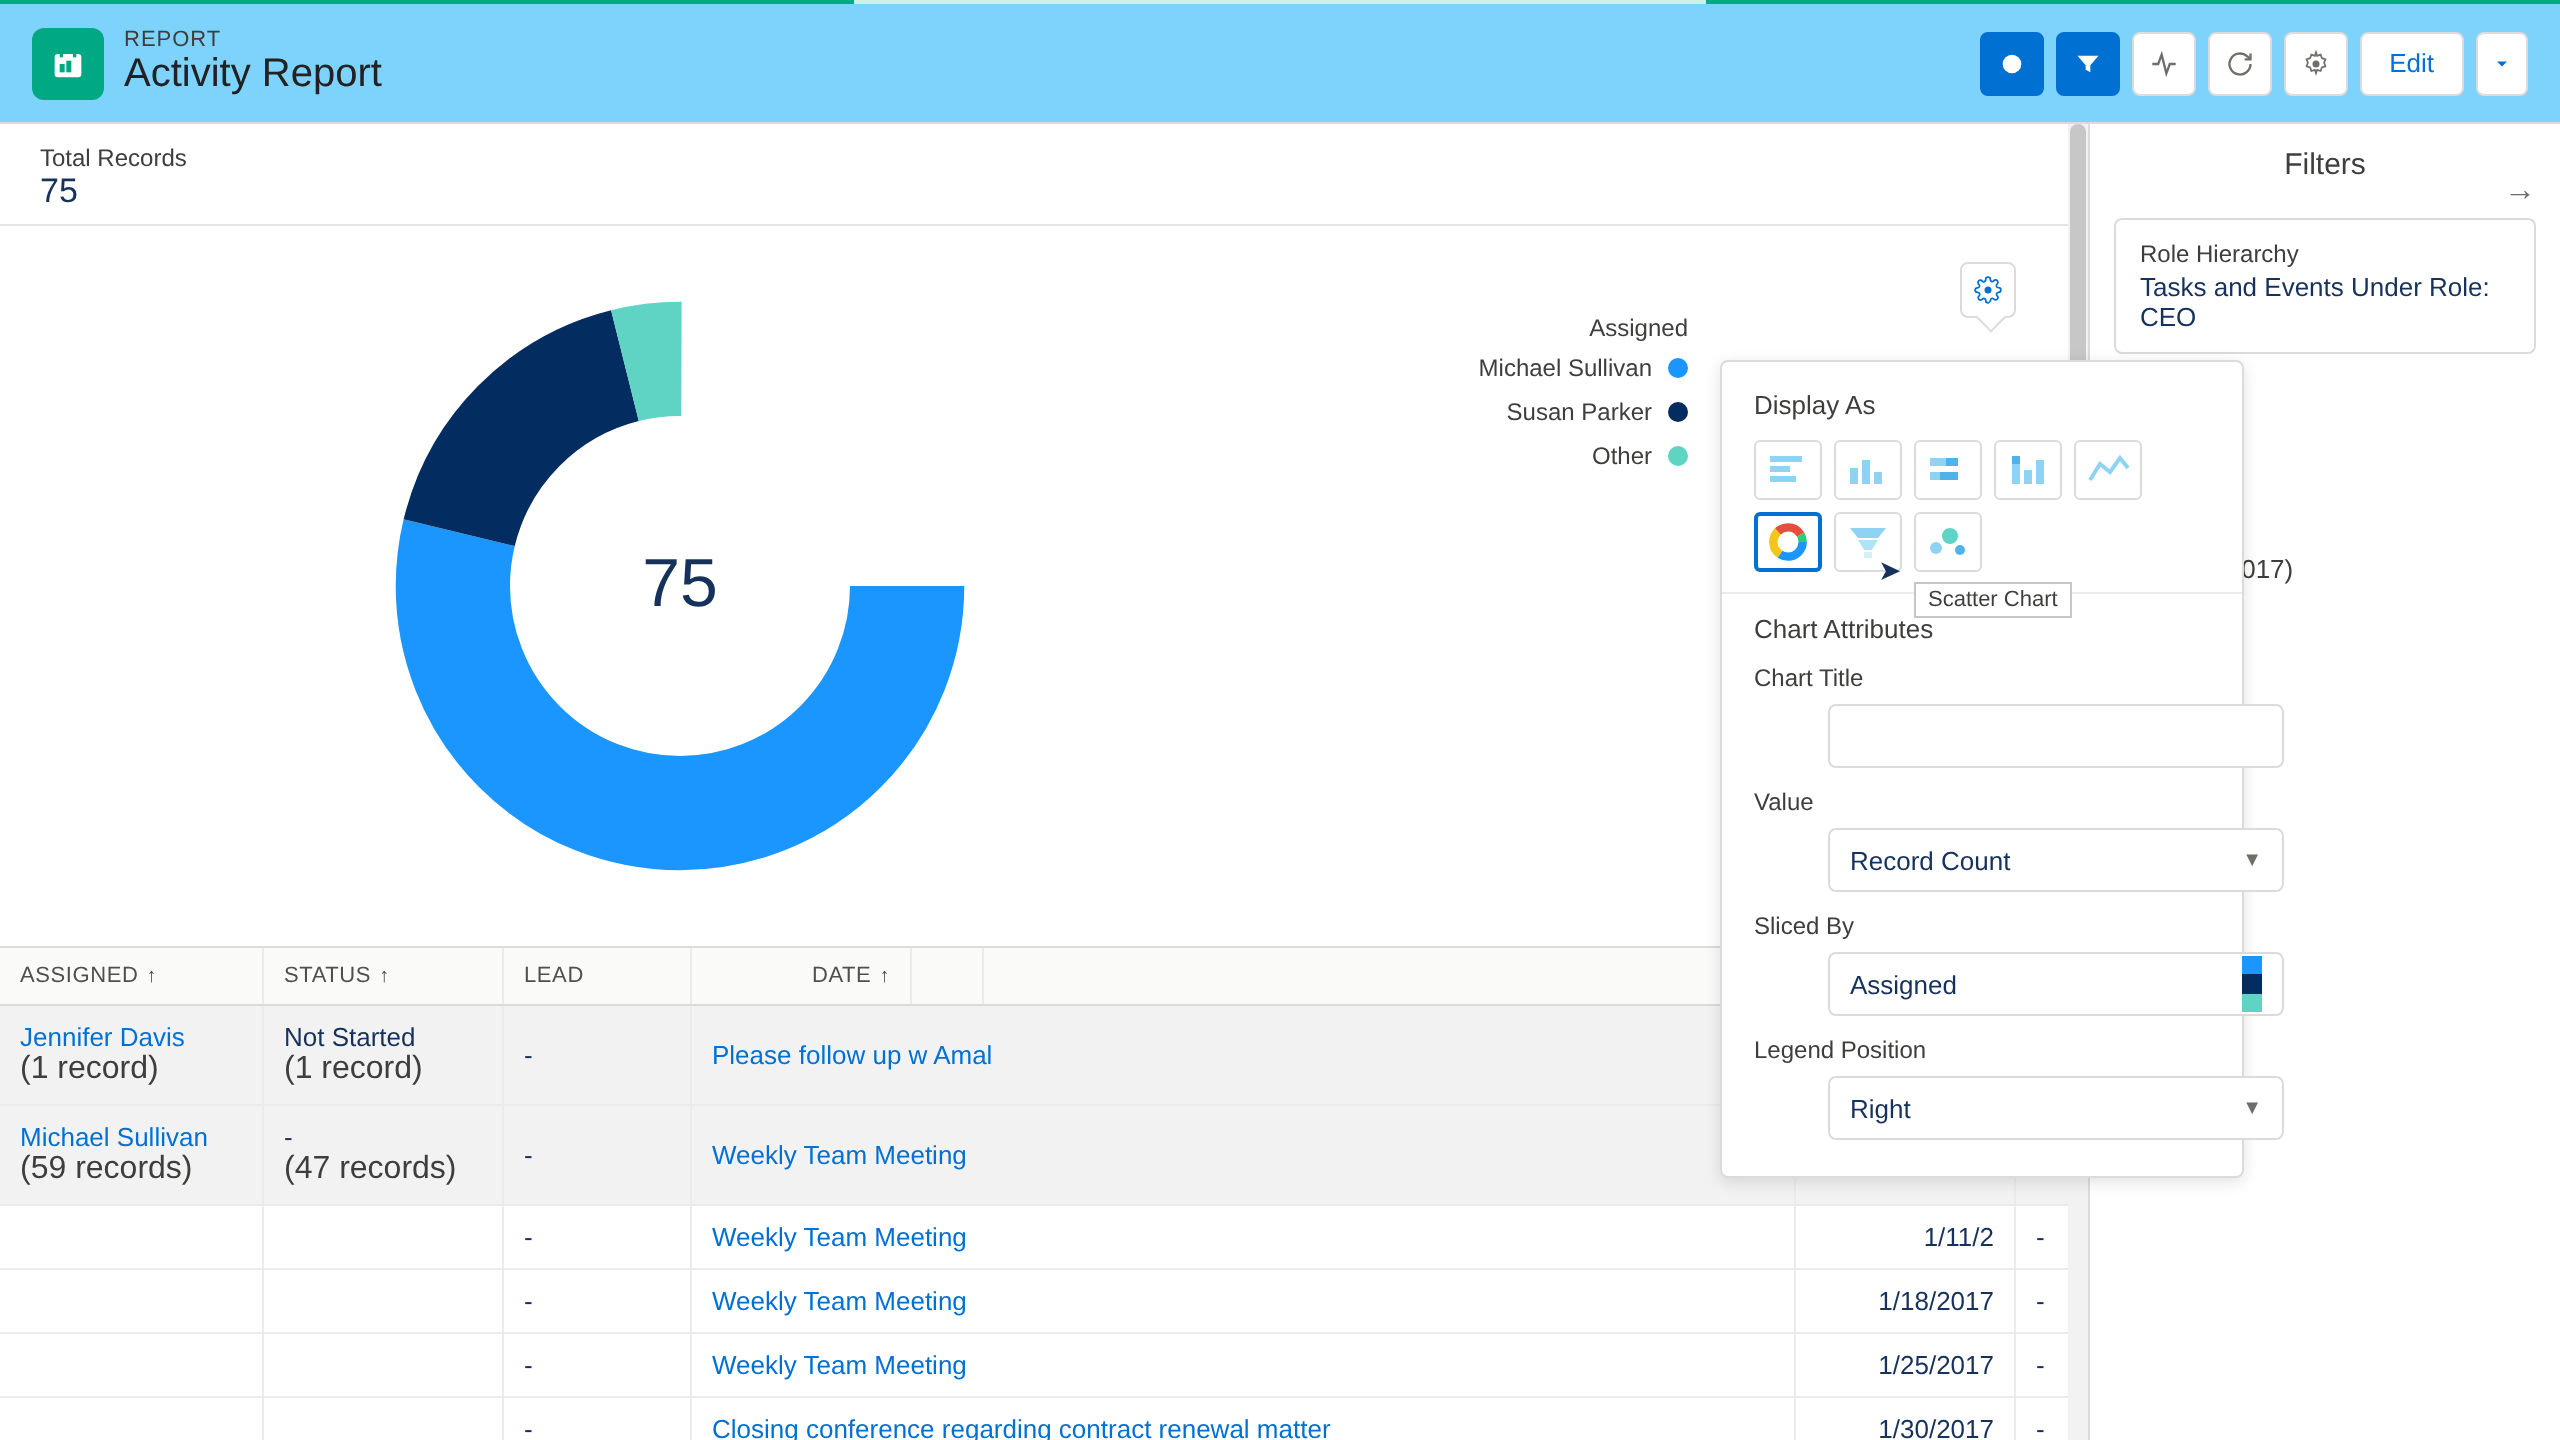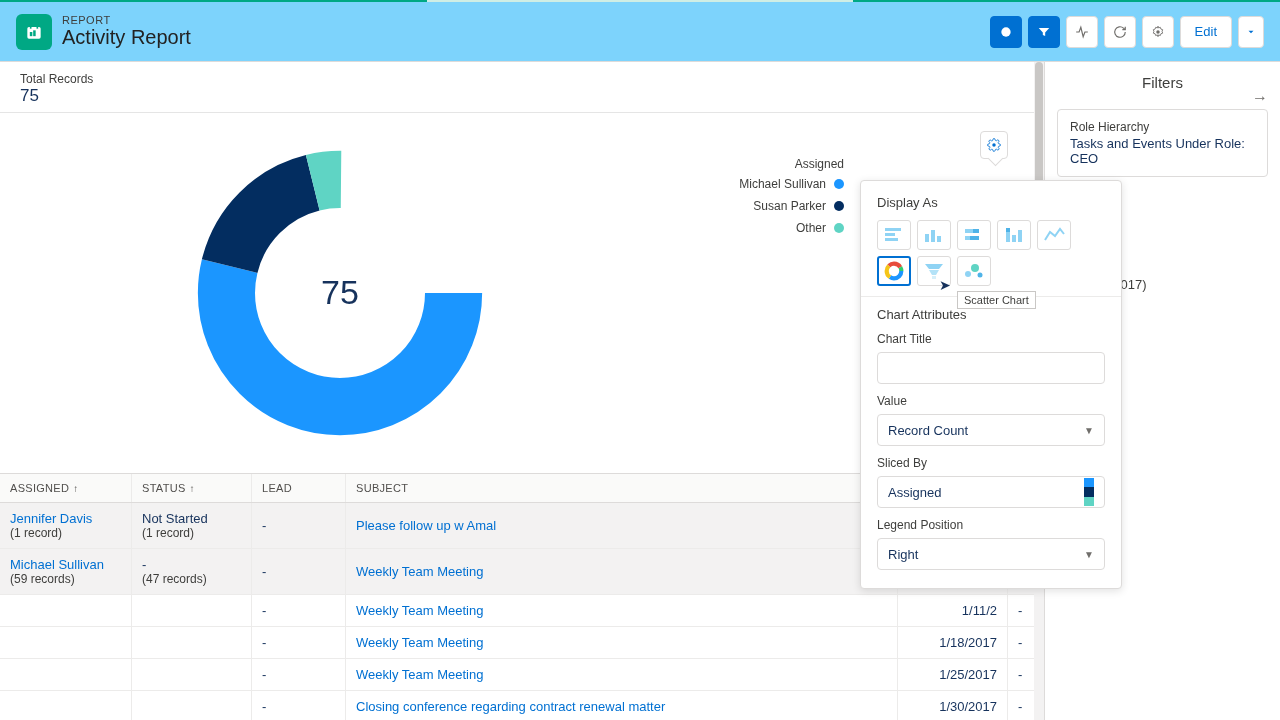--- a/index.html
+++ b/index.html
@@ -55,29 +55,29 @@
 .c-assigned { width: 132px; }
 .c-status { width: 120px; }
 .c-lead { width: 94px; }
 .c-subject { flex: 1; }
 .c-date { width: 110px; text-align: right; }
 .c-extra { width: 36px; }
 .tbody { font-size: 13px; }
 .tr { display: flex; border-bottom: 1px solid #ecebea; min-height: 30px; align-items: stretch; }
 .tr .td { display: flex; flex-direction: column; justify-content: center; }
 .link { color: #0070d2; cursor: pointer; }
-.muted { color: #3e3e3c; font-size: 12px; }
+.muted { color: #3e3e3c; font-size: 16px; }
 .tr.group .td { background: #f3f2f2; }
 
 
 .popover { position: absolute; top: 180px; left: 860px; width: 262px; background: #fff; border: 1px solid #dddbda; border-radius: 4px; box-shadow: 0 2px 8px rgba(0,0,0,0.12); z-index: 10; padding: 14px 16px 18px; }
 .popover .sec-title { font-size: 13px; color: #3e3e3c; margin-bottom: 10px; }
 .popover hr { border: none; border-top: 1px solid #ecebea; margin: 10px -16px; }
 .popover .lbl { font-size: 12px; color: #3e3e3c; margin: 10px 0 6px; }
-.popover .inp { width: 100%; height: 32px; border: 1px solid #dddbda; border-radius: 4px; padding: 0 10px; font-size: 13px; background: #fff; display: flex; align-items: center; justify-content: space-between; color: #16325c; }
+.popover .inp { width: 100%; height: 32px; border: 1px solid #dddbda; border-radius: 4px; padding: 0 10px; font-size: 13px; background: #fff; display: flex; align-items: center; justify-content: space-between; color: #16325c; margin-left: 37px; }
 .popover .inp .caret { color: #706e6b; font-size: 10px; }
 .chip-stack { width: 10px; height: 28px; display: flex; flex-direction: column; }
 .chip-stack span { flex: 1; }
 
 .chart-types { display: flex; flex-wrap: wrap; gap: 6px; }
 .ct { width: 34px; height: 30px; border: 1px solid #dddbda; border-radius: 3px; display: flex; align-items: center; justify-content: center; cursor: pointer; background: #fff; }
 .ct.sel { border: 2px solid #0070d2; }
 .ct svg { display: block; }
 
 .tooltip { position: absolute; top: 110px; left: 96px; background: #fff; border: 1px solid #c9c7c5; font-size: 11px; padding: 2px 6px; color: #3e3e3c; white-space: nowrap; }
@@ -186,21 +186,20 @@
             <span class="legend-dot" style="background:#5fd4c4"></span>
           </div>
       </div>
     </div>
 
     <div class="table">
       <div class="thead">
         <div class="th c-assigned"><span>ASSIGNED</span><span class="sort">↑</span></div>
         <div class="th c-status"><span>STATUS</span><span class="sort">↑</span></div>
         <div class="th c-lead"><span>LEAD</span></div>
-        <div class="th c-subject"><span>SUBJECT</span></div>
         <div class="th c-date"><span>DATE</span><span class="sort">↑</span></div>
         <div class="th c-extra"></div>
       </div>
       <div class="tbody" id="tbody">
           <div class="tr group">
             <div class="td c-assigned">
               <span class="link">Jennifer Davis</span>
               <span class="muted">(1 record)</span>
             </div>
             <div class="td c-status">

